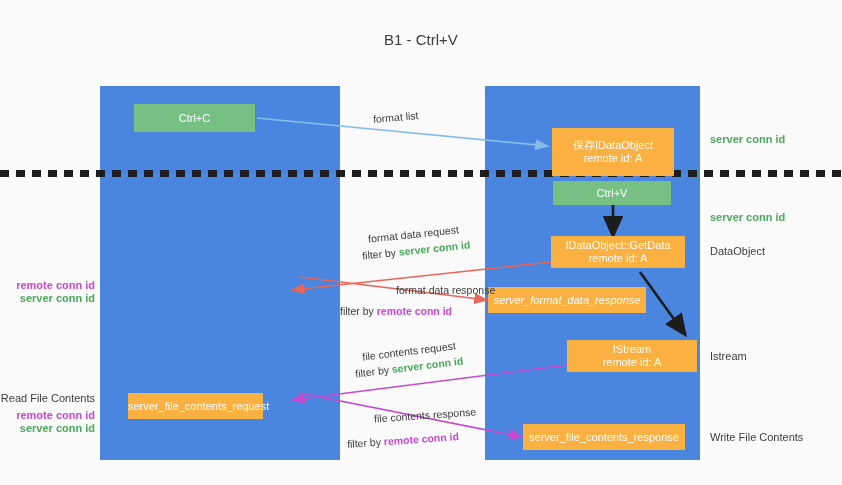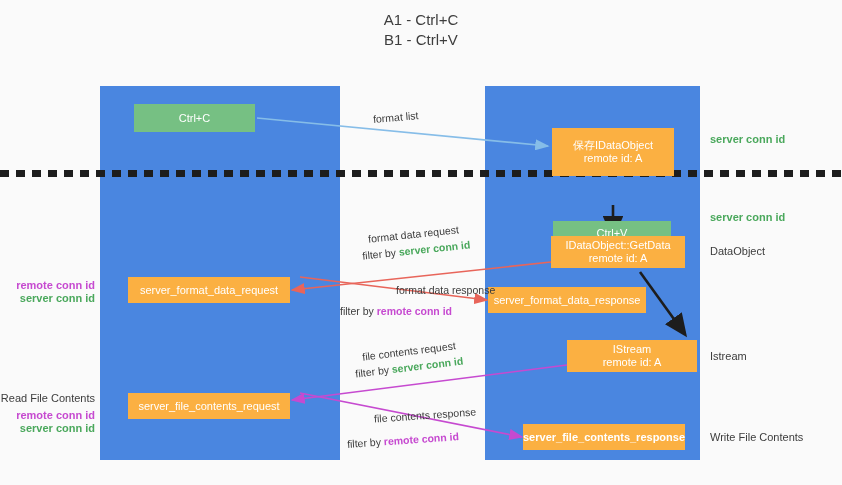--- a/index.html
+++ b/index.html
@@ -98,21 +98,20 @@
     left: 0; top: 0;
     width: 842px; height: 485px;
     pointer-events: none;
   }
 </style>
 </head>
 <body>
 
 <div id="canvas">
 
-  <div class="title l1">A1 - Ctrl+C</div>
   <div class="title l2">B1 - Ctrl+V</div>
 
   <div class="col-head" style="left:100px; top:58px; width:240px;">
     <span class="c1">A1</span>
     <span class="c2">remote</span>
   </div>
 
   <div class="lane" style="left:100px; top:86px; width:240px; height:374px;"></div>
   <div class="lane" style="left:485px; top:86px; width:215px; height:374px;"></div>
 
@@ -146,52 +145,49 @@
 
     <line x1="300" y1="393" x2="522" y2="437" stroke="#c64ad0" stroke-width="1.6" marker-end="url(#ah-mag)"></line>
   </svg>
 
   <div class="divider" style="top:170px;"></div>
 
   <div class="box green" style="left:134px; top:104px; width:121px; height:28px;">
     <span>Ctrl+C</span>
   </div>
 
-  <div class="box orange" style="left:128px; top:277px; width:162px; height:26px;">
-    <span>server_format_data_request</span>
-  </div>
-
-  <div class="box orange" style="left:128px; top:393px; width:162px; height:26px;">
+
+  <div class="box orange" style="left:128px; top:393px; width:135px; height:26px;">
     <span>server_file_contents_request</span>
   </div>
 
   <div class="box orange" style="left:552px; top:128px; width:122px; height:48px;">
     <span>保存IDataObject</span>
     <span>remote id: A</span>
   </div>
 
-  <div class="box green" style="left:553px; top:181px; width:118px; height:24px;margin-top:40px;">
+  <div class="box green" style="left:553px; top:181px; width:118px; height:24px;">
     <span>Ctrl+V</span>
   </div>
 
   <div class="box orange" style="left:551px; top:236px; width:134px; height:32px;">
     <span>IDataObject::GetData</span>
     <span>remote id: A</span>
   </div>
 
-  <div class="box orange" style="left:488px; top:287px; width:158px; height:26px;">
+  <div class="box orange" style="left:488px; top:287px; width:158px; height:26px;font-style:italic;">
     <span>server_format_data_response</span>
   </div>
 
   <div class="box orange" style="left:567px; top:340px; width:130px; height:32px;">
     <span>IStream</span>
     <span>remote id: A</span>
   </div>
 
-  <div class="box orange" style="left:523px; top:424px; width:162px; height:26px;font-weight:bold;">
+  <div class="box orange" style="left:523px; top:424px; width:162px; height:26px;">
     <span>server_file_contents_response</span>
   </div>
 
   <div class="ann green" style="left:710px; top:133px;">server conn id</div>
   <div class="ann green" style="left:710px; top:211px;">server conn id</div>
   <div class="ann grey" style="left:710px; top:245px;">DataObject</div>
   <div class="ann grey" style="left:710px; top:350px;">Istream</div>
   <div class="ann grey" style="left:710px; top:431px;">Write File Contents</div>
 
   <div class="ann magenta right" style="left:0; top:279px; width:95px;">remote conn id</div>

